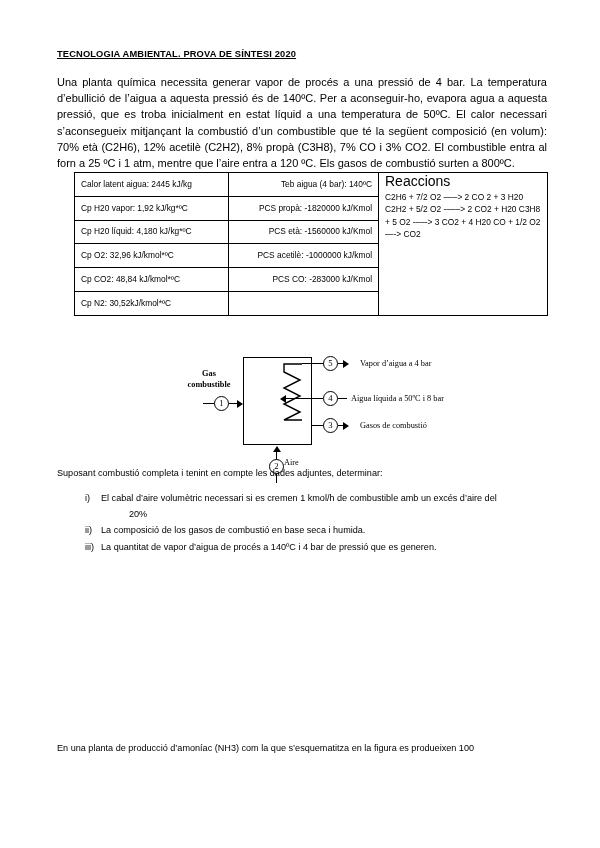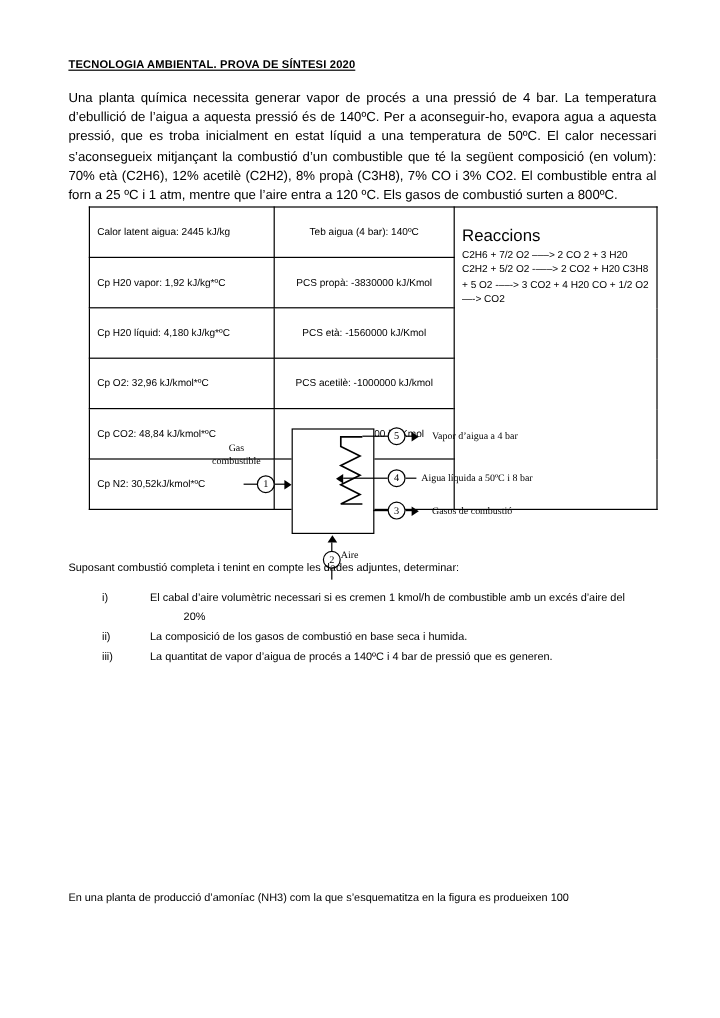--- a/index.html
+++ b/index.html
@@ -31,27 +31,27 @@
   
   .tbl {
     position:absolute; left:74px; top:172px;
     width:473px; height:143px;
     border-collapse:collapse;
     table-layout:fixed;
   }
   .tbl td {
     border:1px solid #000;
     font-size:8.4px;
-    padding:15px 6px;
+    padding:0 6px;
     height:23.8px;
     vertical-align:middle;
     line-height:11px;
   }
   .c1 { width:154px; text-align:left; }
-  .c2 { width:150px; text-align:center; }
+  .c2 { width:150px; text-align:right; }
   .c3 { width:169px; text-align:left; vertical-align:top !important; }
   .c3 .rx { padding-top:4px; font-size:8.4px; line-height:12.4px; }
   .c3 .hd { font-size:14px; padding-top:3px; display:block; }
 
   
   .diagram { position:absolute; left:150px; top:340px; width:400px; height:128px; }
   .furnace {
     position:absolute; left:93px; top:17px;
     width:69px; height:88px;
     border:1.4px solid #000; background:#fff;
@@ -67,30 +67,30 @@
     font-size:8.6px; line-height:13px; text-align:center;
     font-family:"Liberation Serif", serif;
   }
   .dlabel { position:absolute; font-size:8.3px; font-family:"Liberation Serif", serif; white-space:nowrap; }
   .dlabel.b { font-weight:normal; }
   .arrow { position:absolute; width:0; height:0; }
   .ar-right { border-top:4px solid transparent; border-bottom:4px solid transparent; border-left:6px solid #000; }
   .ar-left  { border-top:4px solid transparent; border-bottom:4px solid transparent; border-right:6px solid #000; }
   .ar-up    { border-left:4px solid transparent; border-right:4px solid transparent; border-bottom:6px solid #000; }
 
-  .gaslabel { position:absolute; left:4px; top:28px; width:86px; text-align:center;
-              font-size:8.3px; font-weight:normal; line-height:11px;
+  .gaslabel { position:absolute; left:16px; top:28px; width:86px; text-align:center;
+              font-size:8.3px; font-weight:bold; line-height:11px;
               font-family:"Liberation Serif", serif; }
 
   
   .qintro { position:absolute; left:57px; top:468px; font-size:9.1px; }
   .qlist { position:absolute; left:85px; top:490px; width:465px; font-size:9.1px; line-height:16.2px; }
   .qitem { display:flex; margin-bottom:0px; }
   .qnum { width:16px; flex:0 0 16px; }
-  .qtxt { flex:1;margin-left:24px; }
+  .qtxt { flex:1; }
   .qtxt .indent { display:block; padding-left:28px; }
 
   .footline {
     position:absolute; left:57px; top:740px; width:490px;
     font-size:9.1px; line-height:16.2px; text-align:justify;
   }
 </style>
 </head>
 <body>
 
@@ -105,21 +105,21 @@
         <tr>
       <td class="c1">Calor latent aigua: 2445 kJ/kg</td>
       <td class="c2">Teb aigua (4 bar): 140ºC</td>
       <td class="c3" rowspan="6">
         <span class="hd">Reaccions</span>
         <div class="rx">C2H6 + 7/2 O2 –––&gt; 2 CO 2 + 3 H20 C2H2 + 5/2 O2 -–––&gt; 2 CO2 + H20 C3H8 + 5 O2 -––-&gt; 3 CO2 + 4 H20 CO + 1/2 O2 —-&gt; CO2</div>
       </td>
     </tr>
     <tr>
       <td class="c1">Cp H20 vapor: 1,92 kJ/kg*ºC</td>
-      <td class="c2">PCS propà: -3830000 kJ/Kmol</td>
+      <td class="c2">PCS propà: -1820000 kJ/Kmol</td>
     </tr>
     <tr>
       <td class="c1">Cp H20 líquid: 4,180 kJ/kg*ºC</td>
       <td class="c2">PCS età: -1560000 kJ/Kmol</td>
     </tr>
     <tr>
       <td class="c1">Cp O2: 32,96 kJ/kmol*ºC</td>
       <td class="c2">PCS acetilè: -1000000 kJ/kmol</td>
     </tr>
     <tr>

